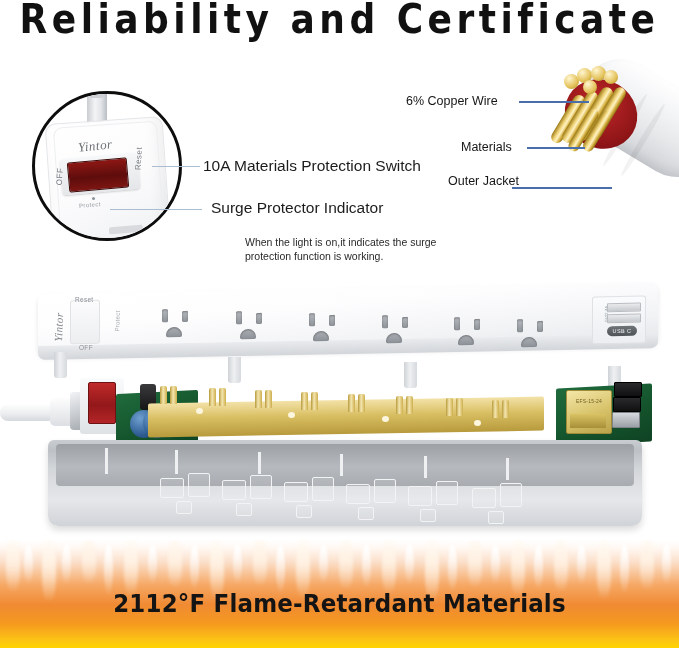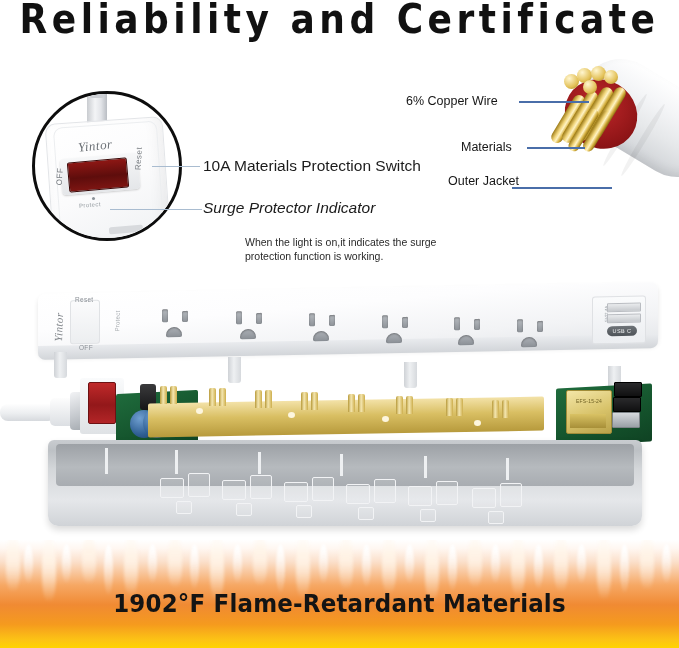--- a/index.html
+++ b/index.html
@@ -329,21 +329,21 @@
   <div class="lbl-reset">Reset</div>
   <div class="protect-dot"></div>
   <div class="lbl-protect">Protect</div>
   <div class="inset-foot"></div>
 </div>
 
 <div class="lead" style="left:152px;top:166px;width:48px;"></div>
 <div class="lead" style="left:110px;top:209px;width:92px;"></div>
 
 <div class="callout-title" style="left:203px;top:157px;">10A Materials Protection Switch</div>
-<div class="callout-title" style="left:203px;top:199px;font-style:italic;">Surge Protector Indicator</div>
+<div class="callout-title" style="left:211px;top:199px;">Surge Protector Indicator</div>
 <div class="callout-sub" style="left:203px;top:235px;margin-left:42px;">When the light is on,it indicates the surge protection function is working.</div>
 
 <div class="cable-wrap">
   <div class="cable-jacket"></div>
   <div class="jacket-ring" style="left:74px;top:26px;"></div>
   <div class="jacket-ring" style="left:92px;top:36px;"></div>
   <div class="cable-insul"></div>
 
   <div class="strand" style="left:14px;top:30px;width:12px;height:54px;transform:rotate(31deg);"></div>
   <div class="strand" style="left:26px;top:26px;width:12px;height:58px;transform:rotate(31deg);"></div>
@@ -517,13 +517,13 @@
   <div class="flick2" style="left:491px;"></div>
   <div class="flick" style="left:511px;height:62px;"></div>
   <div class="flick2" style="left:534px;height:46px;"></div>
   <div class="flick" style="left:554px;height:58px;"></div>
   <div class="flick2" style="left:577px;"></div>
   <div class="flick" style="left:597px;height:66px;"></div>
   <div class="flick2" style="left:620px;height:50px;"></div>
   <div class="flick" style="left:640px;height:56px;"></div>
   <div class="flick2" style="left:662px;"></div>
 </div>
-<div class="flame-text">1902°F Flame-Retardant Materials</div>
+<div class="flame-text">2112°F Flame-Retardant Materials</div>
 
 </body></html>

